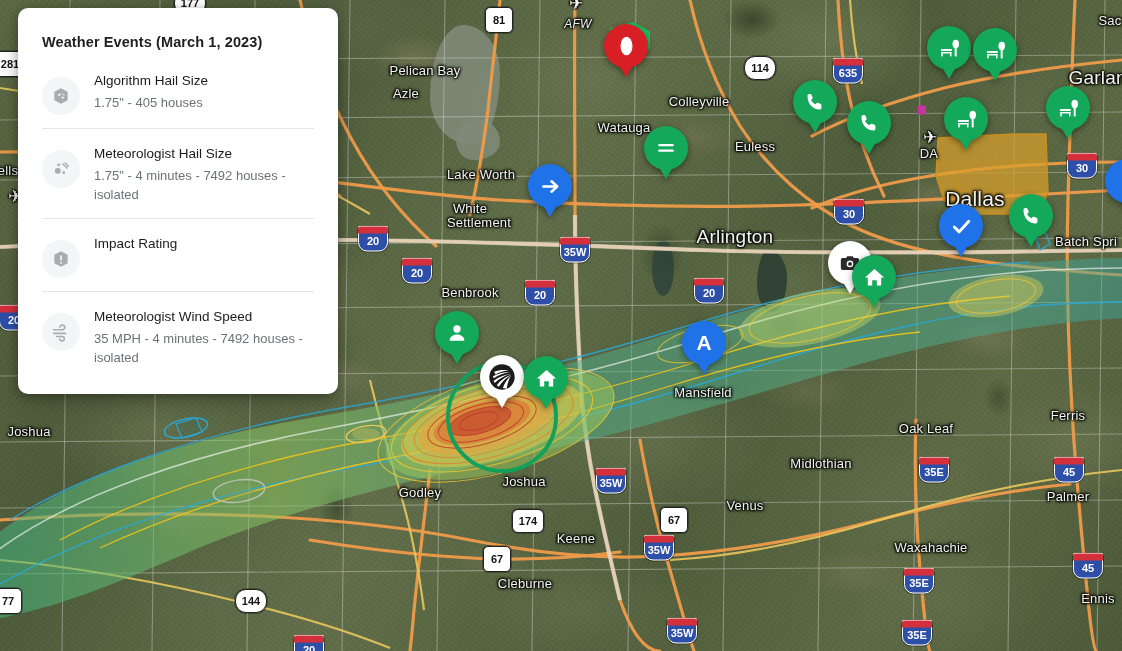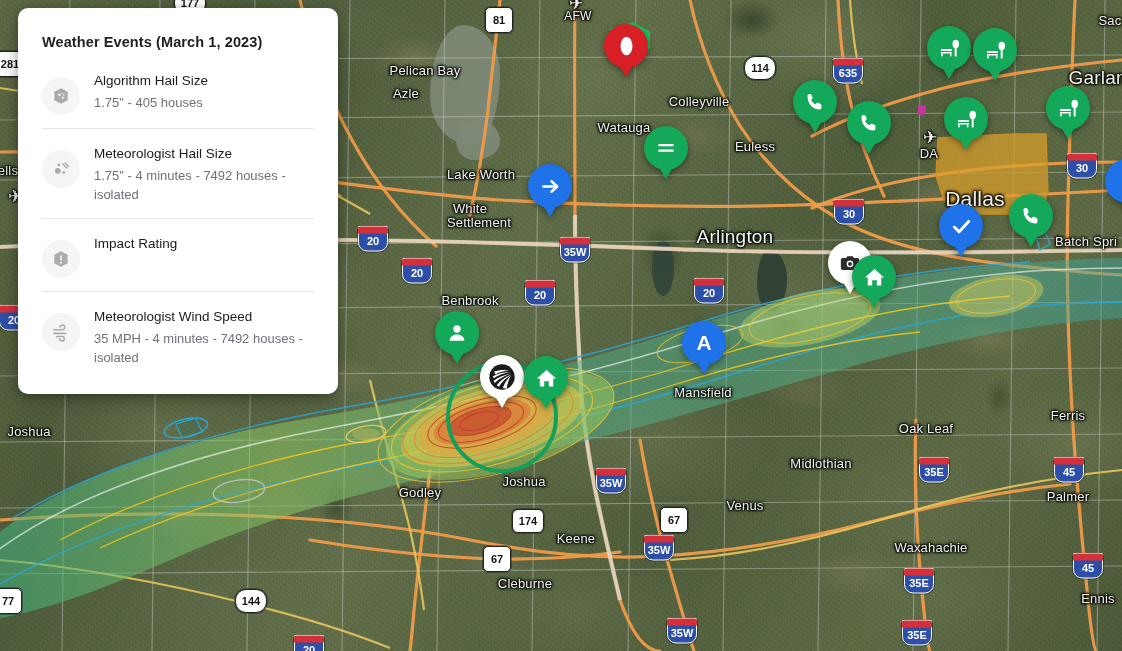--- a/index.html
+++ b/index.html
@@ -423,37 +423,37 @@
         <path d="M960,136 L958,214"></path>
           <path d="M996,134 L994,212"></path>
         <path d="M938,164 L1048,160"></path>
           <path d="M940,192 L1044,188"></path>
       </g>
       <path d="M1035,235 L1045,232 L1050,244 L1040,250 Z" fill="none" stroke="#29a8d8" stroke-width="1.4"></path>
       <path d="M176,424 L196,418 L202,432 L182,438 Z" fill="#3b6b5a" fill-opacity=".3" stroke="#29a8d8" stroke-width="1.2"></path>
     </svg>
 
     <div id="city-labels">
-        <div class="label small" style="left: 578px; top: 16px;">AFW</div>
+        <div class="label small" style="left: 578px; top: 24px; font-style: italic;">AFW</div>
         <div class="label" style="left: 425px; top: 70px;">Pelican Bay</div>
         <div class="label" style="left: 406px; top: 93px;">Azle</div>
         <div class="label" style="left: 699px; top: 101px;">Colleyville</div>
         <div class="label" style="left: 624px; top: 127px;">Watauga</div>
         <div class="label" style="left: 755px; top: 146px;">Euless</div>
         <div class="label big" style="left: 1087px; top: 78px; padding-left: 32px;">Garland</div>
         <div class="label" style="left: 1110px; top: 20px;">Sac</div>
         <div class="label" style="left: 929px; top: 153px;">DA</div>
         <div class="label huge" style="left: 975px; top: 199px;">Dallas</div>
         <div class="label" style="left: 481px; top: 174px;">Lake Worth</div>
         <div class="label" style="left: 470px; top: 208px;">White</div>
         <div class="label" style="left: 479px; top: 222px;">Settlement</div>
         <div class="label big" style="left: 735px; top: 237px;">Arlington</div>
         <div class="label" style="left: 1086px; top: 241px;">Batch Spri</div>
         <div class="label" style="left: 8px; top: 170px;">ells</div>
-        <div class="label" style="left: 470px; top: 300px;">Benbrook</div>
+        <div class="label" style="left: 470px; top: 292px;">Benbrook</div>
         <div class="label" style="left: 703px; top: 392px;">Mansfield</div>
         <div class="label" style="left: 926px; top: 428px;">Oak Leaf</div>
         <div class="label" style="left: 1068px; top: 415px;">Ferris</div>
         <div class="label" style="left: 821px; top: 463px;">Midlothian</div>
         <div class="label" style="left: 1068px; top: 496px;">Palmer</div>
         <div class="label" style="left: 29px; top: 431px;">Joshua</div>
         <div class="label" style="left: 420px; top: 492px;">Godley</div>
         <div class="label" style="left: 524px; top: 481px;">Joshua</div>
         <div class="label" style="left: 576px; top: 538px;">Keene</div>
         <div class="label" style="left: 745px; top: 505px;">Venus</div>

